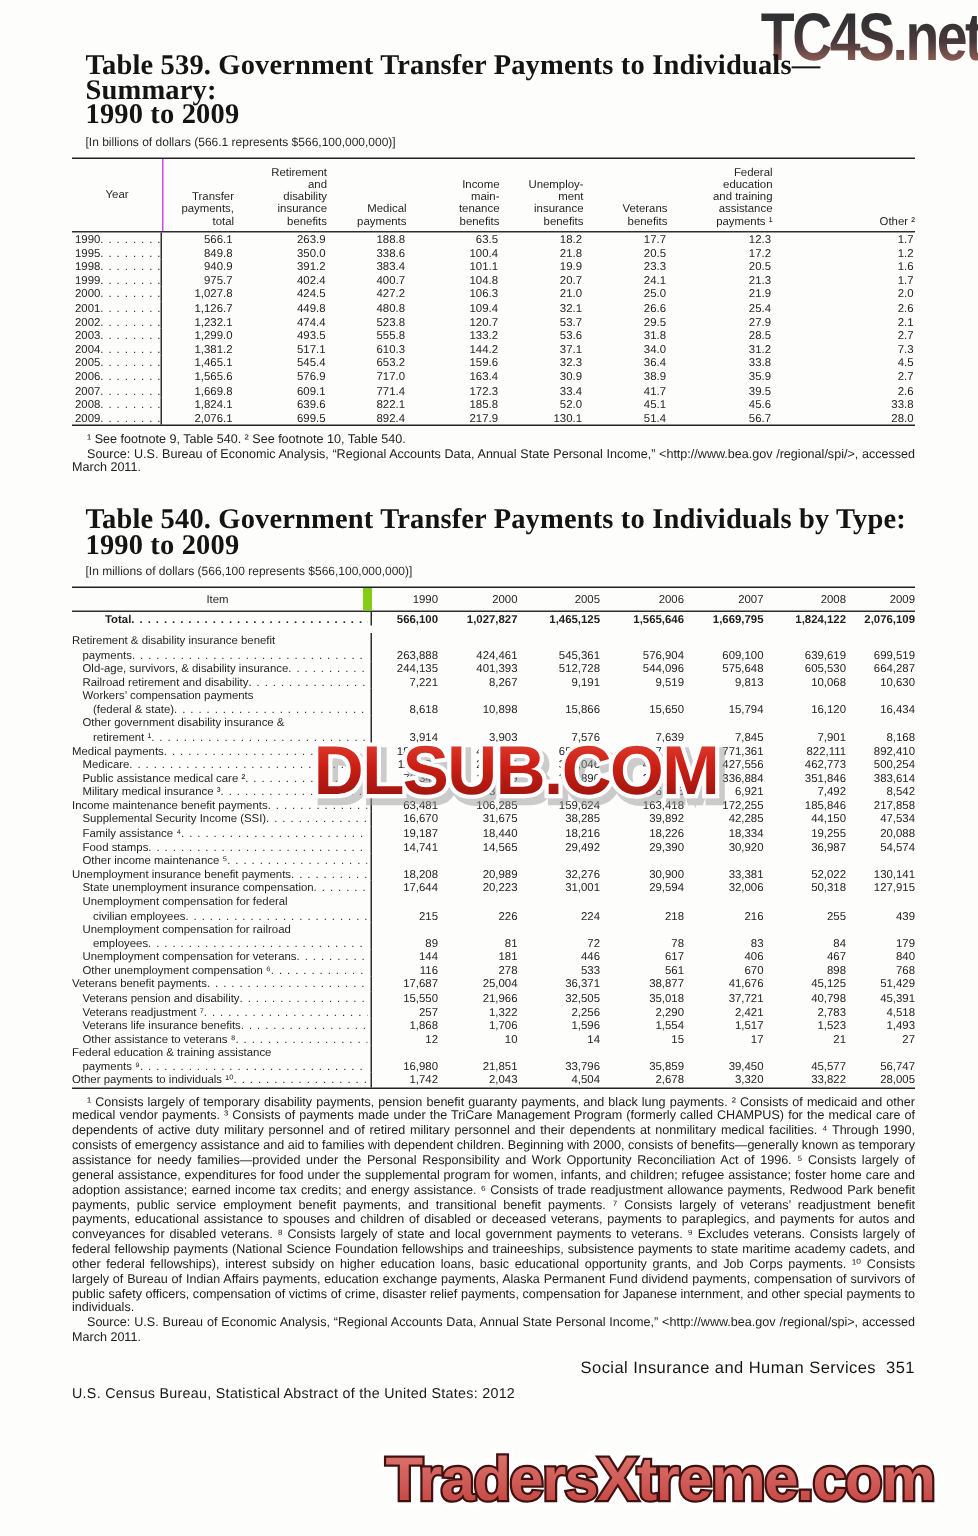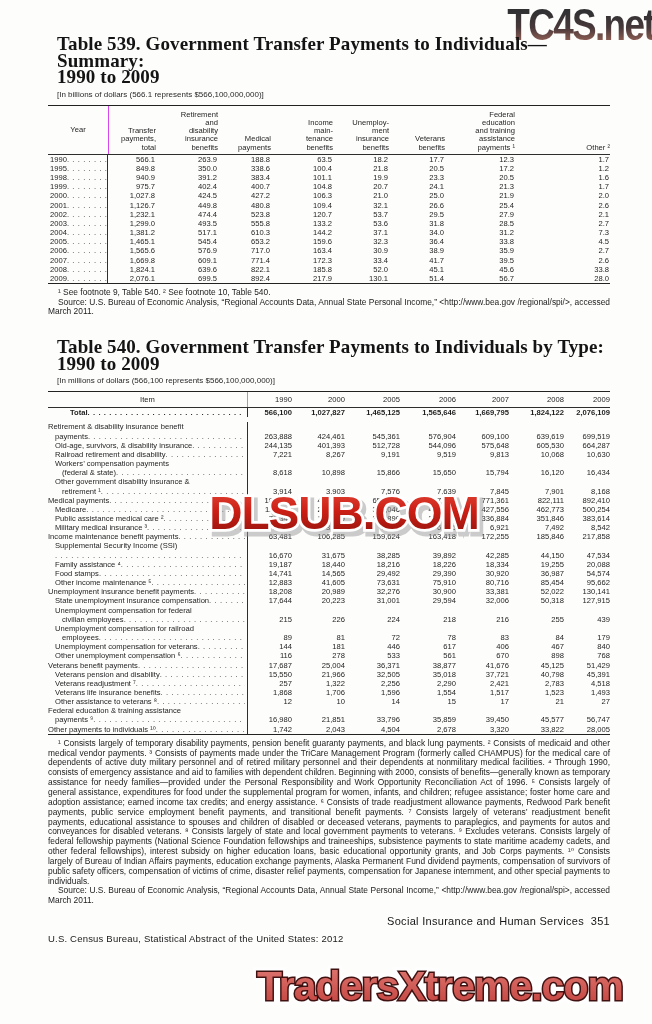--- a/index.html
+++ b/index.html
@@ -23,21 +23,21 @@
   .hcell{white-space:pre-line;text-align:right;line-height:8.2px;}
   .drow{display:flex;}
   .ycell{width:60px;border-right:1px solid #2e2e2e;display:flex;padding-left:2px;box-sizing:border-box;}
   .vals{display:flex;align-items:flex-end;}
   .ncell,.vcell{text-align:right;line-height:9.15px;}
   .c0{width:47px}.c1{width:62px}.c2{width:53px}.c3{width:62px}
   .c4{width:56px}.c5{width:56px}.c6{width:70px}.c7{width:95px}
 
   
   .hrow540{display:flex;border-bottom:1px solid #2e2e2e;height:15px;}
-  .icol{width:200px;box-sizing:border-box;border-right:1px solid #84cc16;
+  .icol{width:200px;box-sizing:border-box;border-right:6px solid #84cc16;
         display:flex;align-items:center;justify-content:center;}
   .yhead{display:flex;align-items:center;height:100%;}
   .yhead .vcell{line-height:15px;}
   .irow{display:flex;align-items:flex-end;}
   .icell{width:200px;box-sizing:border-box;border-right:1px solid #2e2e2e;align-self:stretch;
          display:flex;flex-direction:column;justify-content:flex-end;padding-right:2px;}
   .pline{line-height:9.15px;white-space:nowrap;}
   .lline{display:flex;line-height:9.15px;}
   .ltext{white-space:nowrap;}
   .lead{flex:1;overflow:hidden;white-space:nowrap;color:#2a2a2a;}
@@ -550,21 +550,21 @@
             <div class="vcell k1">106,285</div>
             <div class="vcell k2">159,624</div>
             <div class="vcell k3">163,418</div>
             <div class="vcell k4">172,255</div>
             <div class="vcell k5">185,846</div>
             <div class="vcell k6">217,858</div>
           </div>
         </div>
         <div class="irow">
           <div class="icell">
-            <div class="lline" style="padding-left: 7px; flex-direction: column;">
+            <div class="lline" style="padding-left: 7px;">
               <div class="ltext">Supplemental Security Income (SSI)</div>
               <div class="lead"></div>
             </div>
           </div>
           <div class="vals">
             <div class="vcell k0">16,670</div>
             <div class="vcell k1">31,675</div>
             <div class="vcell k2">38,285</div>
             <div class="vcell k3">39,892</div>
             <div class="vcell k4">42,285</div>
@@ -605,29 +605,20 @@
             <div class="vcell k5">36,987</div>
             <div class="vcell k6">54,574</div>
           </div>
         </div>
         <div class="irow">
           <div class="icell">
             <div class="lline" style="padding-left: 7px;">
               <div class="ltext">Other income maintenance ⁵</div>
               <div class="lead"></div>
             </div>
-          </div>
-          <div class="vals">
-            <div class="vcell k0">12,883</div>
-            <div class="vcell k1">41,605</div>
-            <div class="vcell k2">73,631</div>
-            <div class="vcell k3">75,910</div>
-            <div class="vcell k4">80,716</div>
-            <div class="vcell k5">85,454</div>
-            <div class="vcell k6">95,662</div>
           </div>
         </div>
         <div class="irow">
           <div class="icell">
             <div class="lline" style="padding-left: 0px;">
               <div class="ltext">Unemployment insurance benefit payments</div>
               <div class="lead"></div>
             </div>
           </div>
           <div class="vals">

